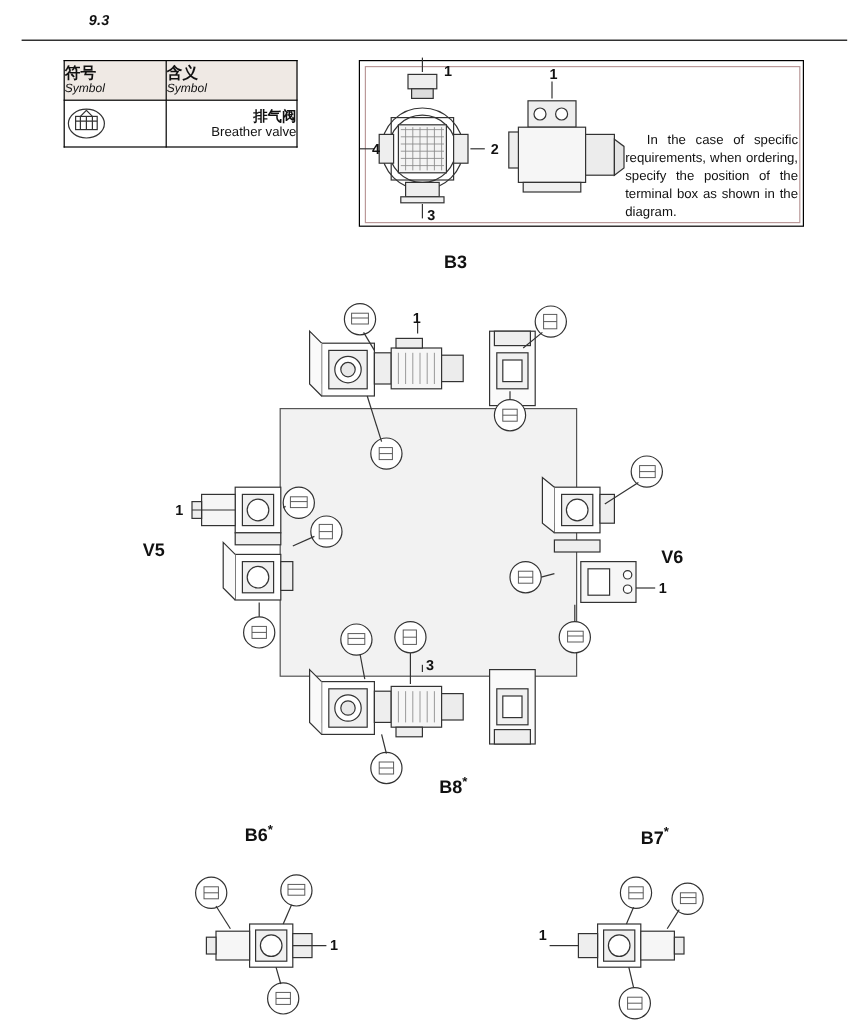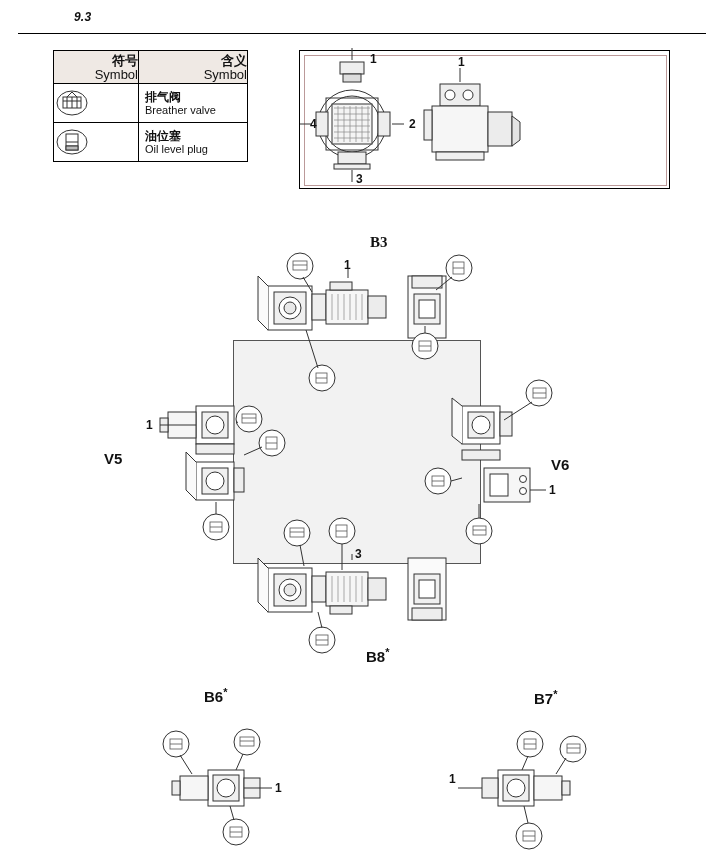--- a/index.html
+++ b/index.html
@@ -27,25 +27,25 @@
     position:absolute;left:18px;top:33px;width:688px;height:1px;background:#000;
   }
 
   
   .legend{
     position:absolute;left:53px;top:50px;
     width:195px;border:1px solid #000;border-collapse:collapse;
     font-size:11px;
   }
   .legend td{border:1px solid #000;padding:0;vertical-align:middle;}
-  .legend .hdr{background:#efe9e4;text-align:right;height:32px;}
+  .legend .hdr{background:#efe9e4;text-align:left;height:32px;}
   .legend .hdr .cn{font-size:13px;font-weight:bold;display:block;line-height:14px;}
-  .legend .hdr .en{font-size:13px;display:block;line-height:13px;}
+  .legend .hdr .en{font-size:10px;display:block;line-height:13px;font-style:italic;}
   .legend .symcell{width:84px;height:38px;text-align:center;}
-  .legend .meancell{padding-left:6px;}
+  .legend .meancell{padding-left:6px;text-align:right;}
   .legend .meancell .cn{display:block;font-size:12px;font-weight:bold;line-height:14px;}
   .legend .meancell .en{display:block;font-size:11px;line-height:13px;}
 
   
   .notebox{
     position:absolute;left:299px;top:50px;width:371px;height:139px;
     border:1px solid #000;box-sizing:border-box;background:#fff;
   }
   .noteinner{
     position:absolute;left:4px;top:4px;width:363px;height:131px;
@@ -108,35 +108,20 @@
           <line x1="18" y1="9" x2="18" y2="20" stroke="#333"></line>
           <line x1="23" y1="9" x2="23" y2="20" stroke="#333"></line>
           <path d="M13 9 L18 4 L23 9" fill="none" stroke="#333"></path>
         </svg>
       </td>
       <td class="meancell">
         <span class="cn">排气阀</span>
         <span class="en">Breather valve</span>
       </td>
     </tr>
-    <tr>
-      <td class="symcell">
-        <svg width="36" height="30" viewBox="0 0 36 30">
-          <ellipse cx="18" cy="15" rx="15" ry="12" fill="none" stroke="#333"></ellipse>
-          <rect x="12" y="7" width="12" height="16" fill="none" stroke="#333"></rect>
-          <line x1="12" y1="15" x2="24" y2="15" stroke="#333"></line>
-          <line x1="12" y1="19" x2="24" y2="19" stroke="#333"></line>
-          <rect x="12" y="19" width="12" height="4" fill="#bbb" stroke="#333"></rect>
-        </svg>
-      </td>
-      <td class="meancell">
-        <span class="cn">油位塞</span>
-        <span class="en">Oil level plug</span>
-      </td>
-    </tr>
   </tbody>
     </table>
 
   <div class="notebox">
     <div class="noteinner"></div>
   </div>
 
   <svg class="oflow">
 
     <g stroke="#333" fill="none" stroke-width="1">
@@ -183,20 +168,21 @@
       <line x1="460" y1="82" x2="460" y2="68"></line>
     </g>
   </svg>
 
   <div class="num" style="left:370px;top:52px;font-weight:bold;">1</div>
   <div class="num" style="left:409px;top:117px;font-weight:bold;">2</div>
   <div class="num" style="left:356px;top:172px;font-weight:bold;">3</div>
   <div class="num" style="left:310px;top:117px;font-weight:bold;">4</div>
   <div class="num" style="left:458px;top:55px;font-weight:bold;">1</div>
 
+  <div class="note-en"><span class="ind"></span><span>In the case of specific requirements, when ordering, specify the position of the terminal box as shown in the diagram.</span></div>
 
   <div class="frame"></div>
 
   <svg class="oflow">
     <defs>
       <g id="gbox">
         <rect x="0" y="0" width="44" height="44" fill="#fff" stroke="#333"></rect>
         <rect x="6" y="6" width="32" height="32" fill="#f0f0f0" stroke="#333"></rect>
         <circle cx="22" cy="22" r="11" fill="#fff" stroke="#333"></circle>
         <circle cx="22" cy="22" r="6" fill="#e8e8e8" stroke="#333"></circle>
@@ -391,22 +377,22 @@
     <g stroke="#555" fill="none" stroke-width=".8">
       <rect x="524" y="739" width="12" height="10"></rect>
         <line x1="524" y1="744" x2="536" y2="744"></line>
       <rect x="567" y="744" width="13" height="9"></rect>
         <line x1="567" y1="748" x2="580" y2="748"></line>
       <rect x="523" y="831" width="12" height="10"></rect>
         <line x1="523" y1="836" x2="535" y2="836"></line>
     </g>
   </svg>
 
-  <div class="lbl" style="left:370px;top:234px;font-family:Liberation Serif, serif;"><span>B3</span></div>
-  <div class="lbl" style="left:104px;top:450px;"><span>V5</span></div>
+  <div class="lbl" style="left:370px;top:210px;"><span>B3</span></div>
+  <div class="lbl" style="left:119px;top:450px;"><span>V5</span></div>
   <div class="lbl" style="left:551px;top:456px;"><span>V6</span></div>
   <div class="lbl" style="left:366px;top:646px;"><span>B8</span><span class="star">*</span></div>
   <div class="lbl" style="left:204px;top:686px;"><span>B6</span><span class="star">*</span></div>
   <div class="lbl" style="left:534px;top:688px;"><span>B7</span><span class="star">*</span></div>
 
   <div class="num" style="left:344px;top:258px;font-weight:bold;">1</div>
   <div class="num" style="left:146px;top:418px;font-weight:bold;">1</div>
   <div class="num" style="left:549px;top:483px;font-weight:bold;">1</div>
   <div class="num" style="left:355px;top:547px;font-weight:bold;">3</div>
   <div class="num" style="left:275px;top:781px;font-weight:bold;">1</div>

